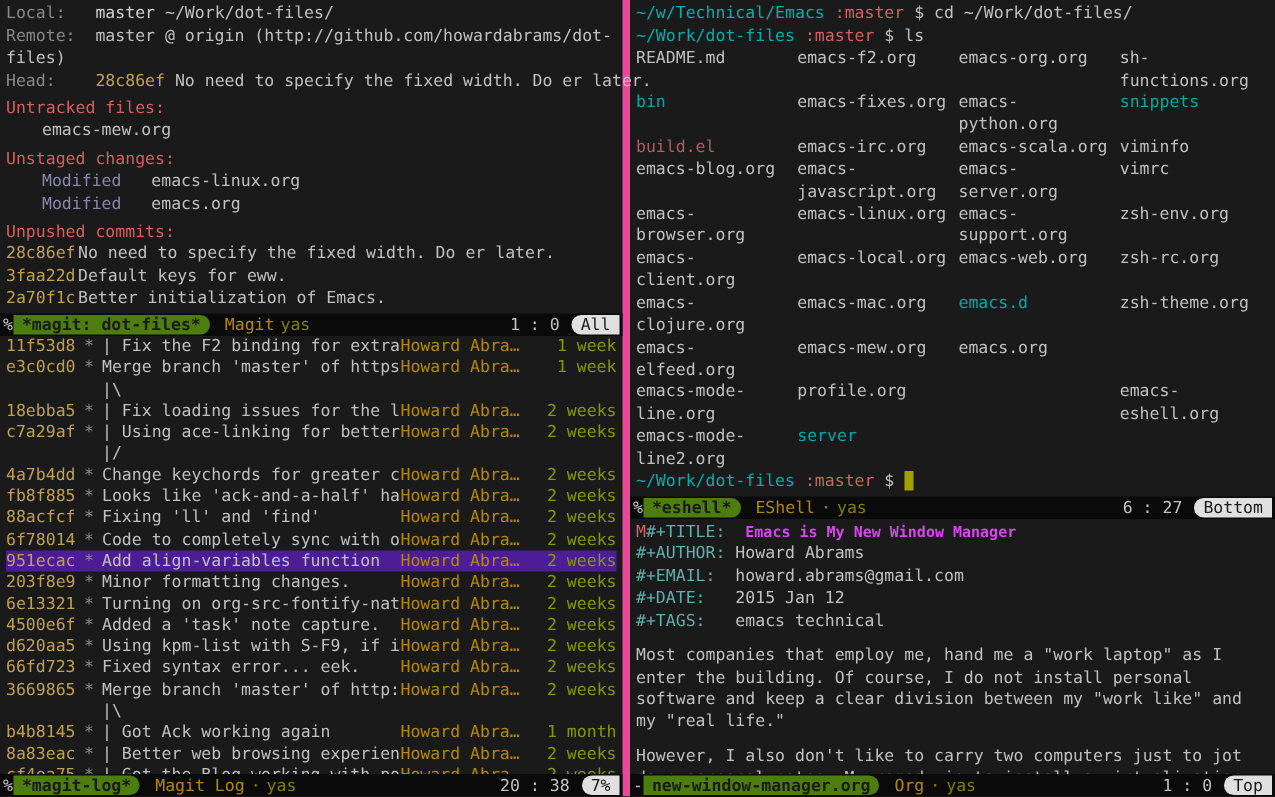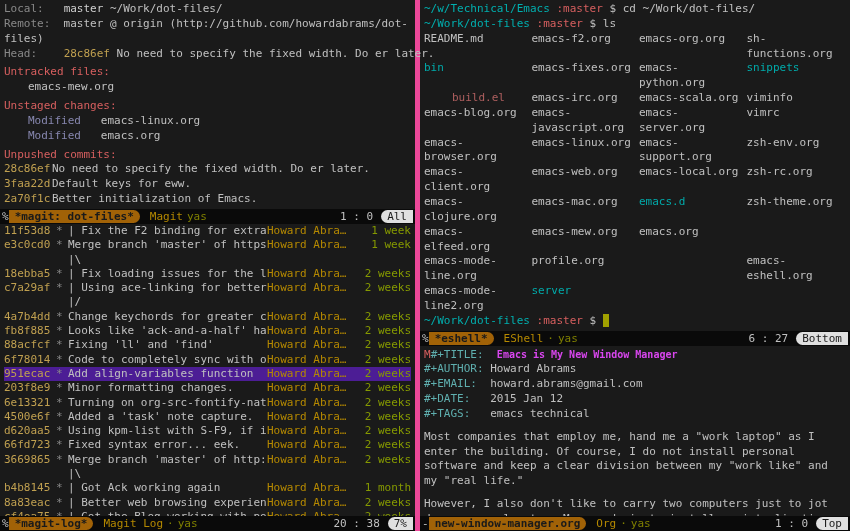--- a/index.html
+++ b/index.html
@@ -28,21 +28,21 @@
   .msg { color: #c0c0c0; white-space: nowrap; overflow: hidden; }
   .modeline {
     display: flex;
     align-items: center;
     background: #0a0a0a;
     font-size: 11px;
     height: 15px;
     padding: 0 2px;
   }
   .modeline .chip {
-    background: #a16207;
+    background: #4d7c0f;
     color: #1a1a1a;
     padding: 0 6px;
     font-weight: bold;
     border-radius: 0 8px 8px 0;
   }
   .modeline .mode-name { color: #b58900; margin-left: 10px; }
   .modeline .yas { color: #808000; margin-left: 4px; }
   .modeline .pos { margin-left: auto; color: #c0c0c0; }
   .modeline .pct {
     background: #e0e0e0;
@@ -58,21 +58,21 @@
   .log-line .msg { flex: 1; overflow: hidden; text-overflow: clip; }
   .log-line .auth { color: #b58900; width: 88px; flex-shrink: 0; overflow: hidden; }
   .log-line .date { color: #859900; width: 56px; flex-shrink: 0; text-align: right; }
   .hl-row { background: #4c1d95; }
   .shell { padding: 2px 4px; line-height: 1.35; flex: 0 0 auto; }
   .prm-path { color: #00afaf; }
   .prm-br { color: #d75f5f; }
   .cmd { color: #c0c0c0; }
   .ls-grid { display: grid; grid-template-columns: repeat(4, 1fr); column-gap: 8px; }
   .ls-file { color: #c0c0c0; }
-  .ls-exec { color: #af5f5f; margin-left: 28px; }
+  .ls-exec { color: #af5f5f; }
   .ls-dir  { color: #00aaaa; }
   .doc { flex: 1; padding: 2px 4px; line-height: 1.35; overflow: hidden; }
   .margin-mark { color: #d75f5f; }
   .meta { color: #5fafaf; margin-top: 19px; }
   .title { color: #d946ef; font-size: 10px; font-weight: bold; }
   .para { color: #c0c0c0; margin-top: 8px; }
 </style>
 </head>
 <body>
 
@@ -290,22 +290,22 @@
         <span class="ls-file">viminfo</span>
         <span class="ls-file">emacs-blog.org</span>
         <span class="ls-file">emacs-javascript.org</span>
         <span class="ls-file">emacs-server.org</span>
         <span class="ls-file">vimrc</span>
         <span class="ls-file">emacs-browser.org</span>
         <span class="ls-file">emacs-linux.org</span>
         <span class="ls-file">emacs-support.org</span>
         <span class="ls-file">zsh-env.org</span>
         <span class="ls-file">emacs-client.org</span>
+        <span class="ls-file">emacs-local.org</span>
         <span class="ls-file">emacs-web.org</span>
-        <span class="ls-file">emacs-local.org</span>
         <span class="ls-file">zsh-rc.org</span>
         <span class="ls-file">emacs-clojure.org</span>
         <span class="ls-file">emacs-mac.org</span>
         <span class="ls-dir">emacs.d</span>
         <span class="ls-file">zsh-theme.org</span>
         <span class="ls-file">emacs-elfeed.org</span>
         <span class="ls-file">emacs-mew.org</span>
         <span class="ls-file">emacs.org</span>
         <span class="ls-file"></span>
         <span class="ls-file">emacs-mode-line.org</span>

